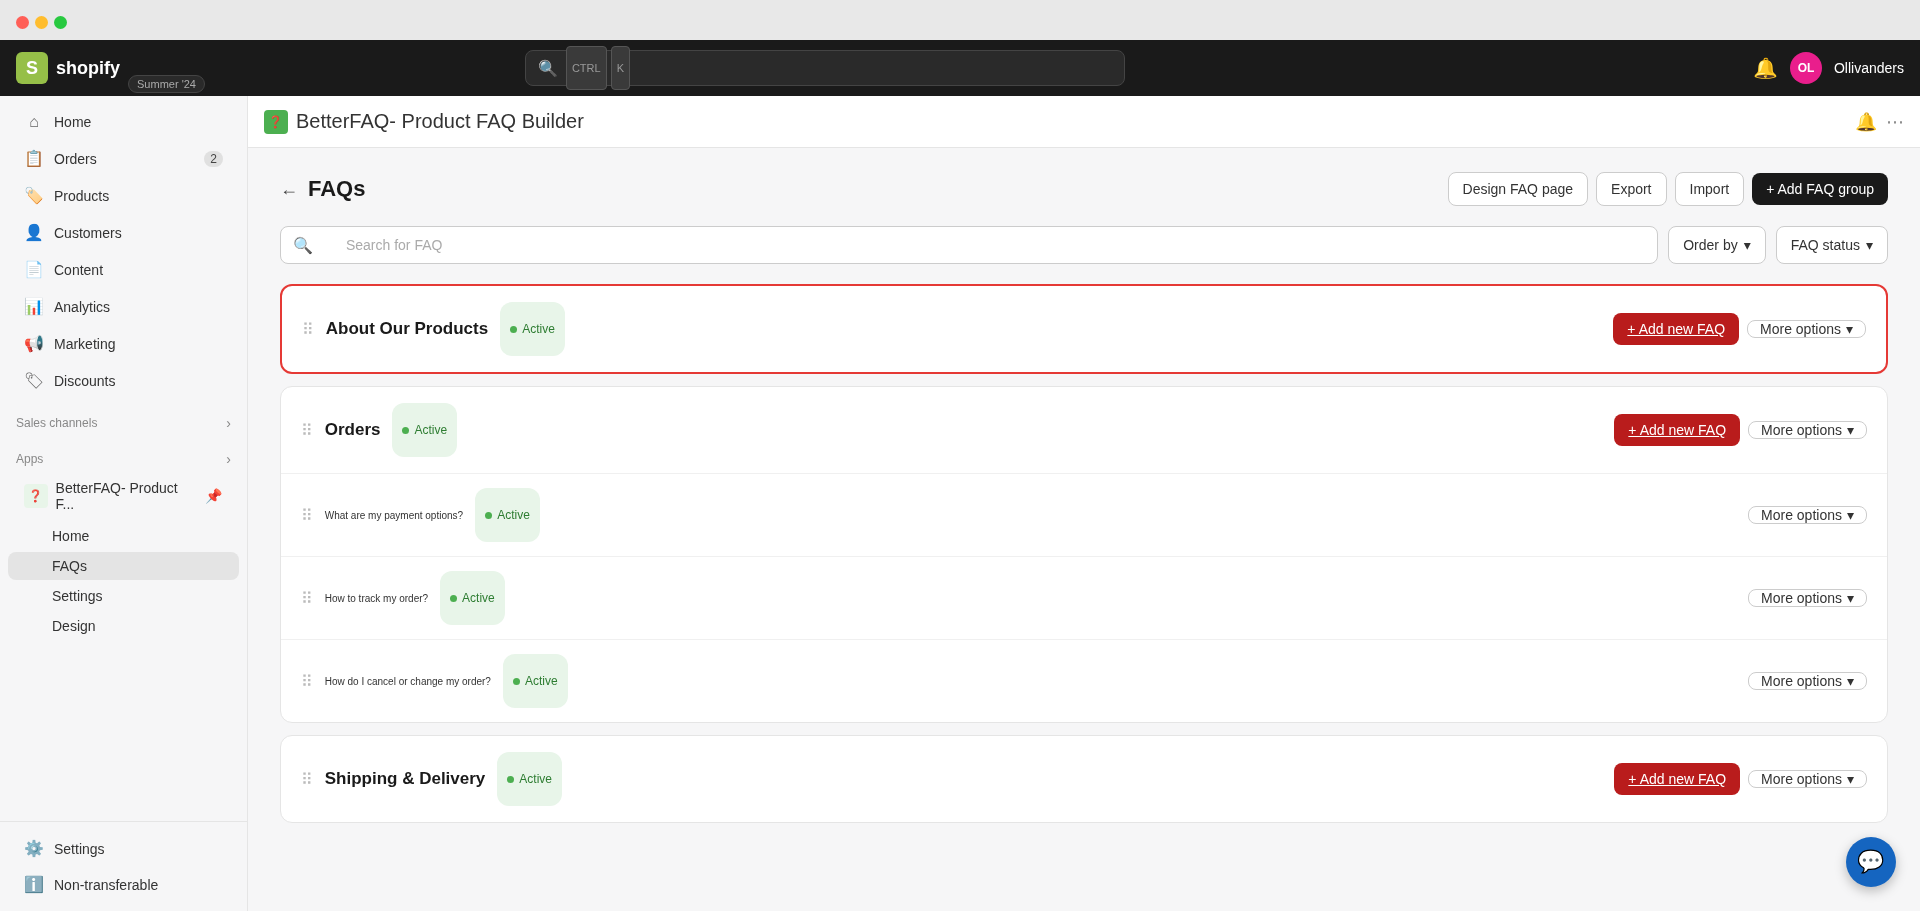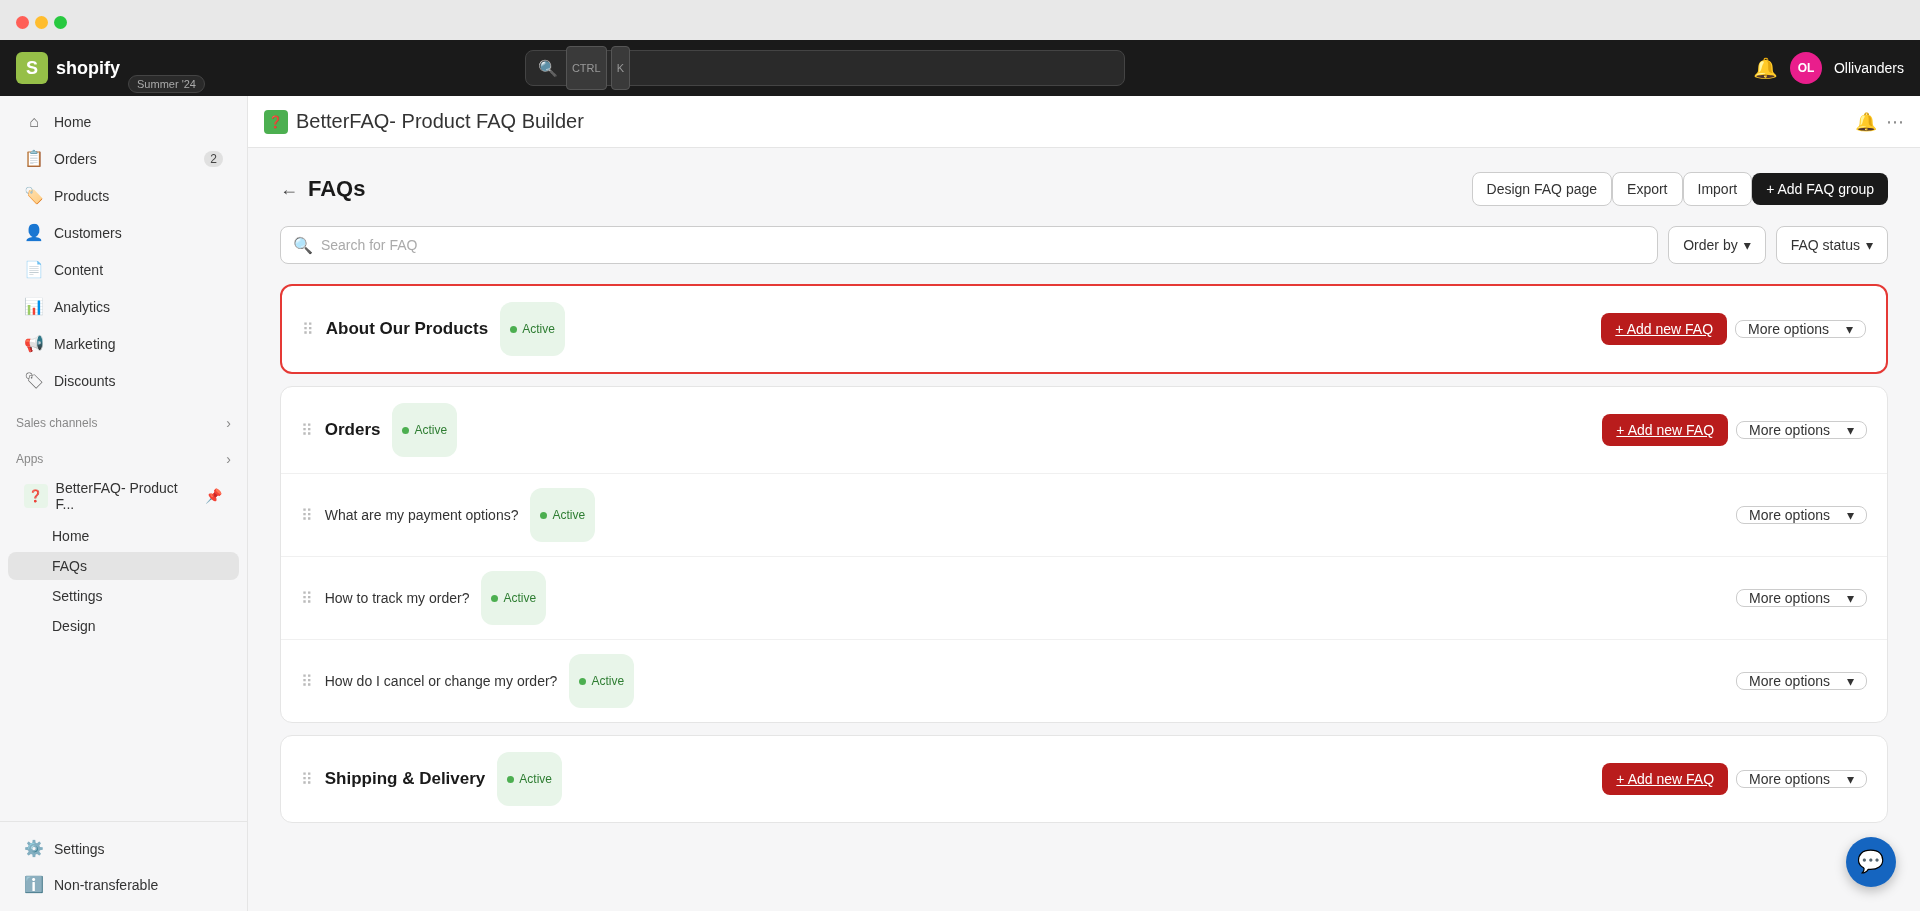--- a/index.html
+++ b/index.html
@@ -252,21 +252,21 @@
       justify-content: space-between;
       margin-bottom: 20px;
     }
     .page-title-row {
       display: flex;
       align-items: center;
       gap: 10px;
     }
     .back-arrow { font-size: 18px; color: #444; cursor: pointer; }
     .page-title { font-size: 22px; font-weight: 700; color: #1a1a1a; }
-    .page-actions { display: flex; align-items: center; gap: 0; }
+    .page-actions { display: flex; align-items: center; gap: 8px; }
 
     .btn {
       padding: 8px 14px;
       border-radius: 8px;
       font-size: 14px;
       cursor: pointer;
       font-weight: 500;
       border: 1px solid #ccc;
       background: white;
       color: #333;
@@ -294,20 +294,21 @@
       padding: 0 12px;
       background: white;
       height: 38px;
     }
     .faq-search input {
       border: none;
       outline: none;
       font-size: 14px;
       flex: 1;
       color: #333;
+      margin-left: 25px;
     }
     .faq-search input::placeholder { color: #aaa; }
     .filter-btn {
       height: 38px;
       padding: 0 14px;
       border: 1px solid #ccc;
       border-radius: 8px;
       background: white;
       font-size: 14px;
       cursor: pointer;
@@ -366,36 +367,36 @@
     .more-options-btn {
       border: 1px solid #ccc;
       border-radius: 8px;
       padding: 0 12px;
       font-size: 14px;
       cursor: pointer;
       background: white;
       color: #333;
       display: flex;
       align-items: center;
-      gap: 17px;
+      gap: 5px;
     }
 
     
     .faq-items {
       border-top: 1px solid #f0f0f0;
     }
     .faq-item {
       display: flex;
       align-items: center;
       padding: 14px 20px;
       gap: 12px;
       border-bottom: 1px solid #f0f0f0;
     }
     .faq-item:last-child { border-bottom: none; }
-    .faq-item-title { font-size: 14px; color: #333; }
+    .faq-item-title { font-size: 10px; color: #333; }
     .faq-item-actions { margin-left: auto; }
 
     
     .chat-btn {
       position: fixed;
       bottom: 24px;
       right: 24px;
       width: 50px;
       height: 50px;
       background: #1565c0;

